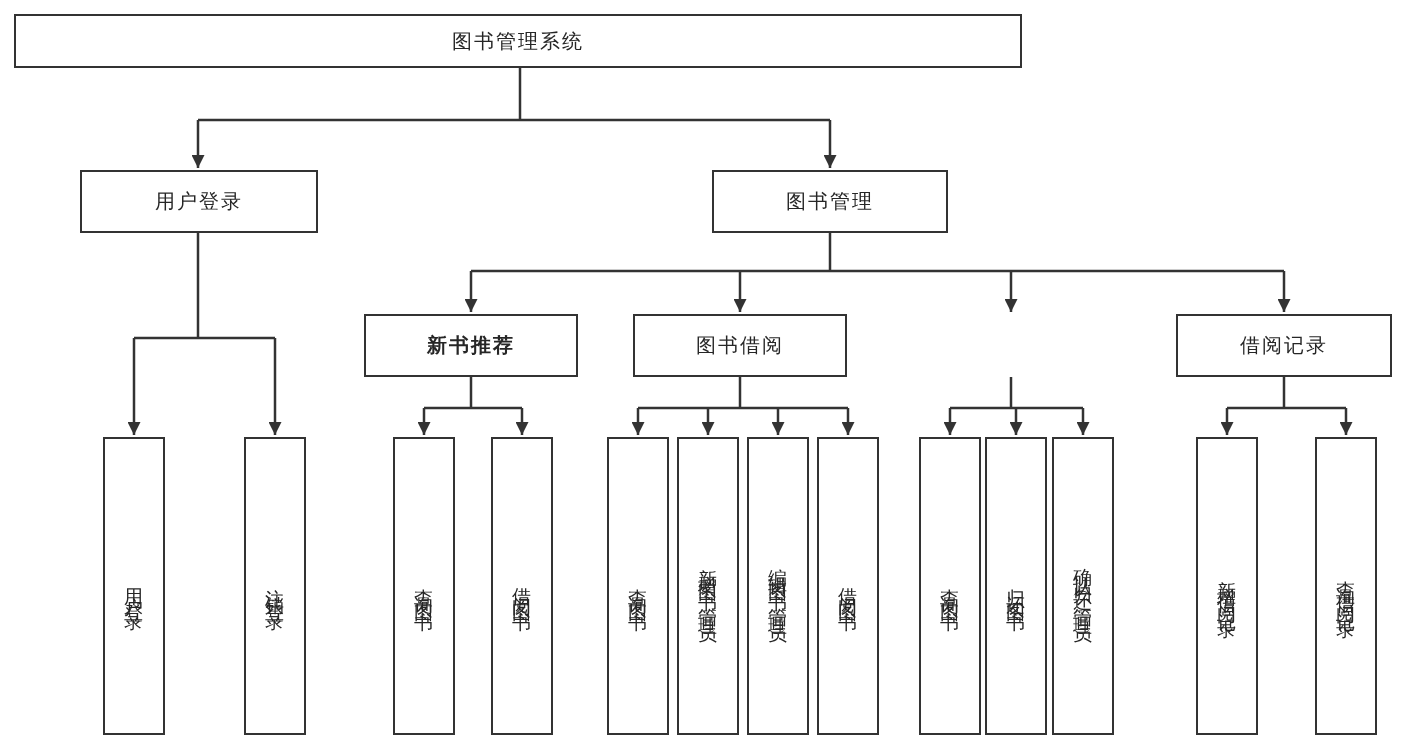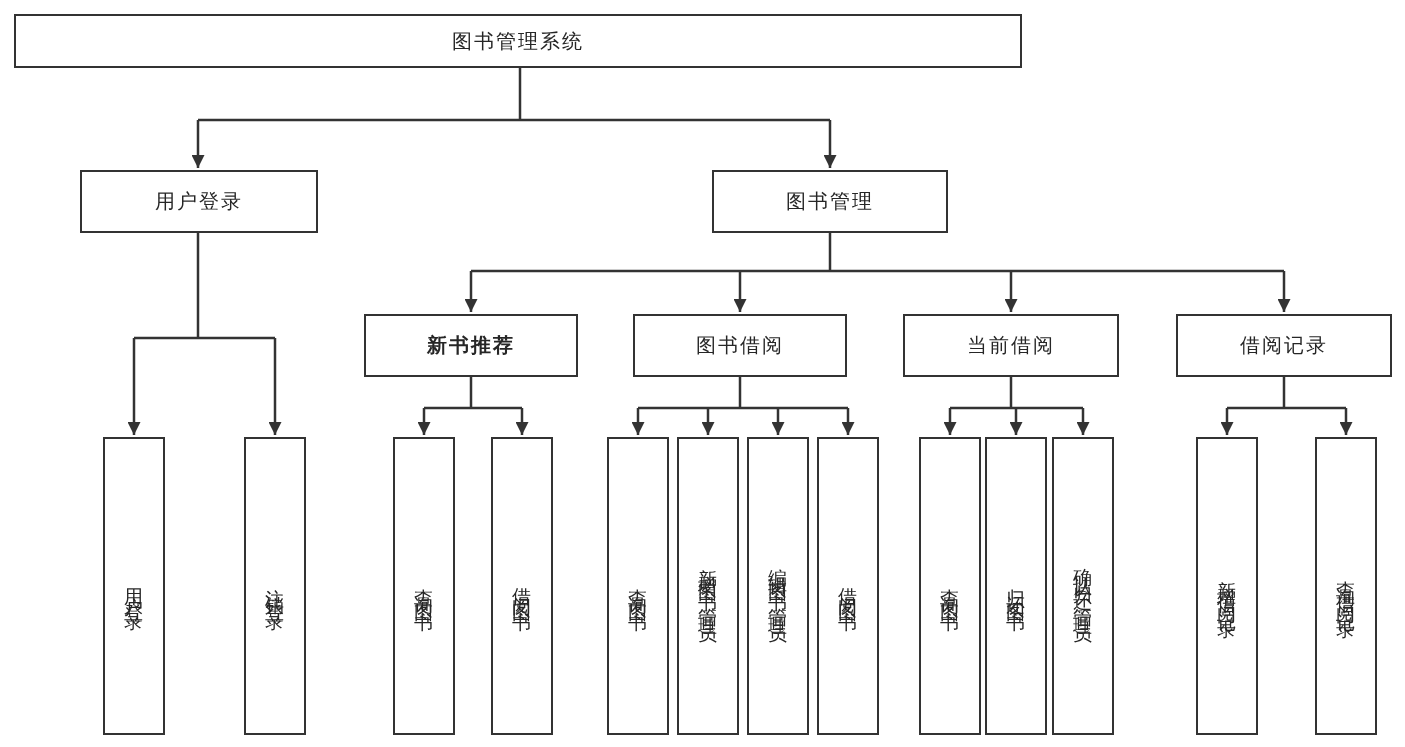--- a/index.html
+++ b/index.html
@@ -110,21 +110,20 @@
     </g>
   </svg>
 
   <div class="node" style="left:14px; top:14px; width:1008px; height:54px;">图书管理系统</div>
 
   <div class="node" style="left:80px; top:170px; width:238px; height:63px;">用户登录</div>
   <div class="node" style="left:712px; top:170px; width:236px; height:63px;">图书管理</div>
 
   <div class="node" style="left:364px; top:314px; width:214px; height:63px;font-weight:bold;">新书推荐</div>
   <div class="node" style="left:633px; top:314px; width:214px; height:63px;">图书借阅</div>
-  <div class="node" style="left:903px; top:314px; width:216px; height:63px;">当前借阅</div>
   <div class="node" style="left:1176px; top:314px; width:216px; height:63px;">借阅记录</div>
 
   <div class="node vnode" style="left:103px; top:437px; width:62px; height:298px;">用户登录</div>
   <div class="node vnode" style="left:244px; top:437px; width:62px; height:298px;">注销登录</div>
 
   <div class="node vnode" style="left:393px; top:437px; width:62px; height:298px;">查询图书</div>
   <div class="node vnode" style="left:491px; top:437px; width:62px; height:298px;">借阅图书</div>
 
   <div class="node vnode" style="left:607px; top:437px; width:62px; height:298px;">查询图书</div>
   <div class="node vnode" style="left:677px; top:437px; width:62px; height:298px;">新增图书（管理员）</div>

